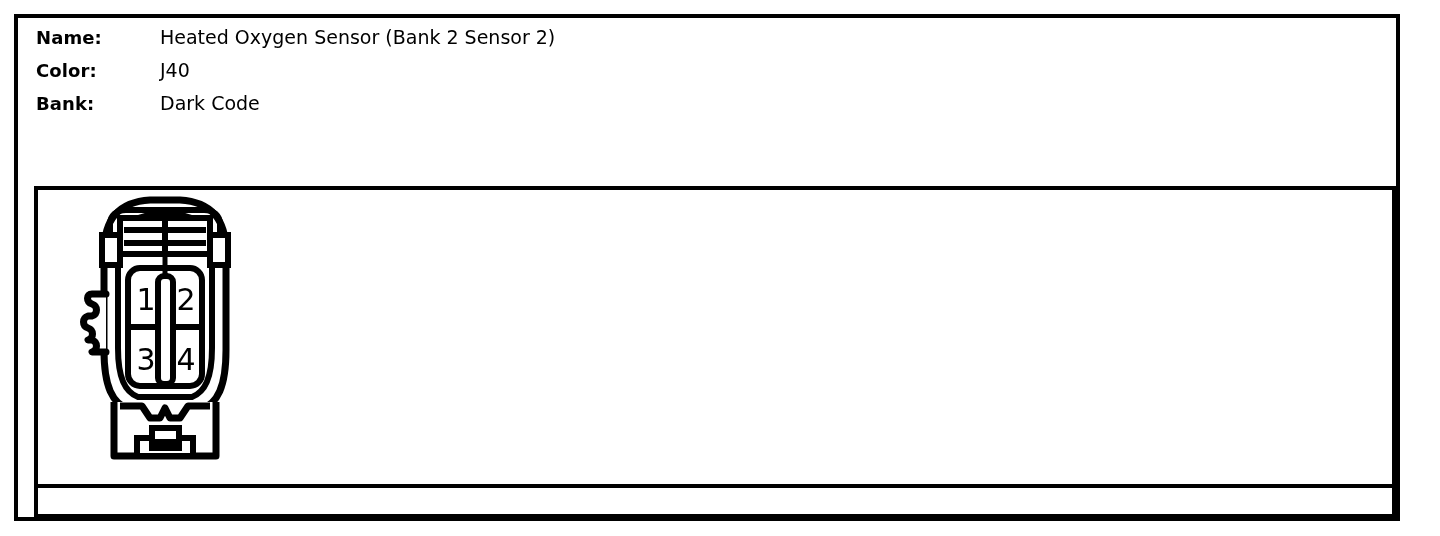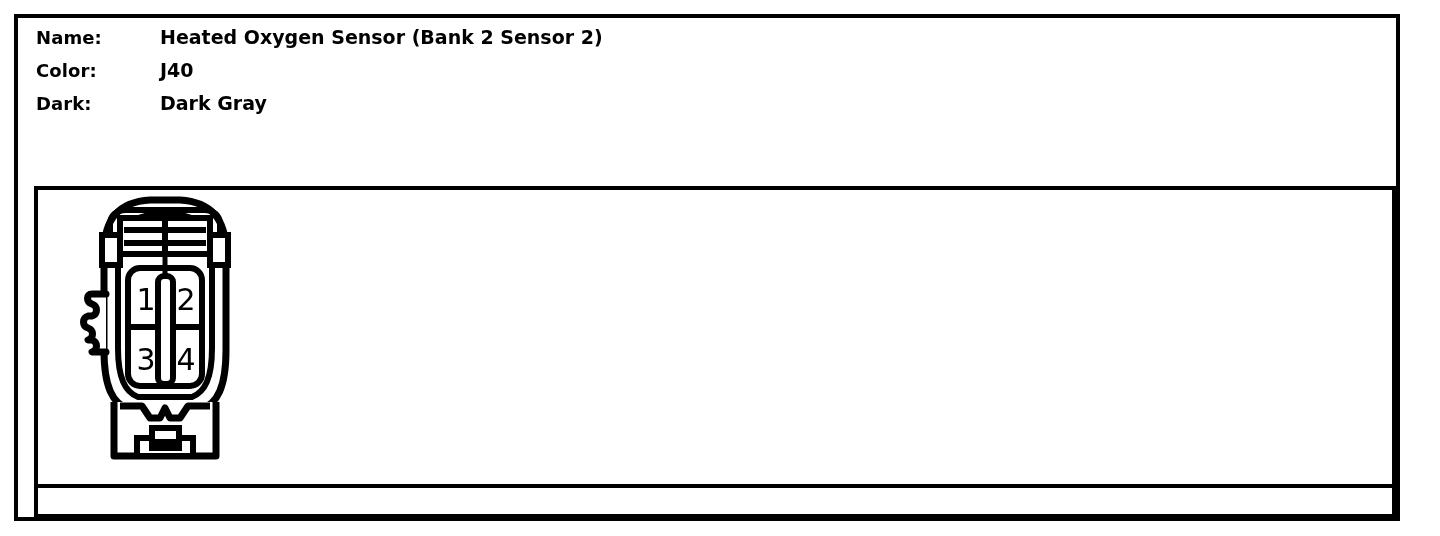--- a/index.html
+++ b/index.html
@@ -50,21 +50,21 @@
     width: 124px;
     flex: 0 0 124px;
     font-size: 18px;
     font-weight: bold;
     color: #000000;
     letter-spacing: 0.1px;
     white-space: nowrap;
   }
   .spec-value {
     font-size: 19px;
-    font-weight: bold;
+    font-weight: normal;
     color: #000000;
     white-space: nowrap;
   }
 
   
   .diagram-panel {
     position: absolute;
     left: 34px;
     top: 186px;
     width: 1362px;
@@ -126,22 +126,22 @@
       <div class="spec-value">Heated Oxygen Sensor (Bank 2 Sensor 2)</div>
     </div>
 
     <div class="spec-row">
       <div class="spec-label">Color:</div>
       <div class="spec-value">J40</div>
     </div>
 
 
     <div class="spec-row">
-      <div class="spec-label">Dark:</div>
-      <div class="spec-value">Dark Gray</div>
+      <div class="spec-label">Bank:</div>
+      <div class="spec-value">Dark Code</div>
     </div>
 
   </div>
 
   <div class="diagram-panel">
 
     <div class="diagram-holder">
       <svg width="240" height="294" viewBox="0 0 240 294">
 
         <path d="M 62 62

